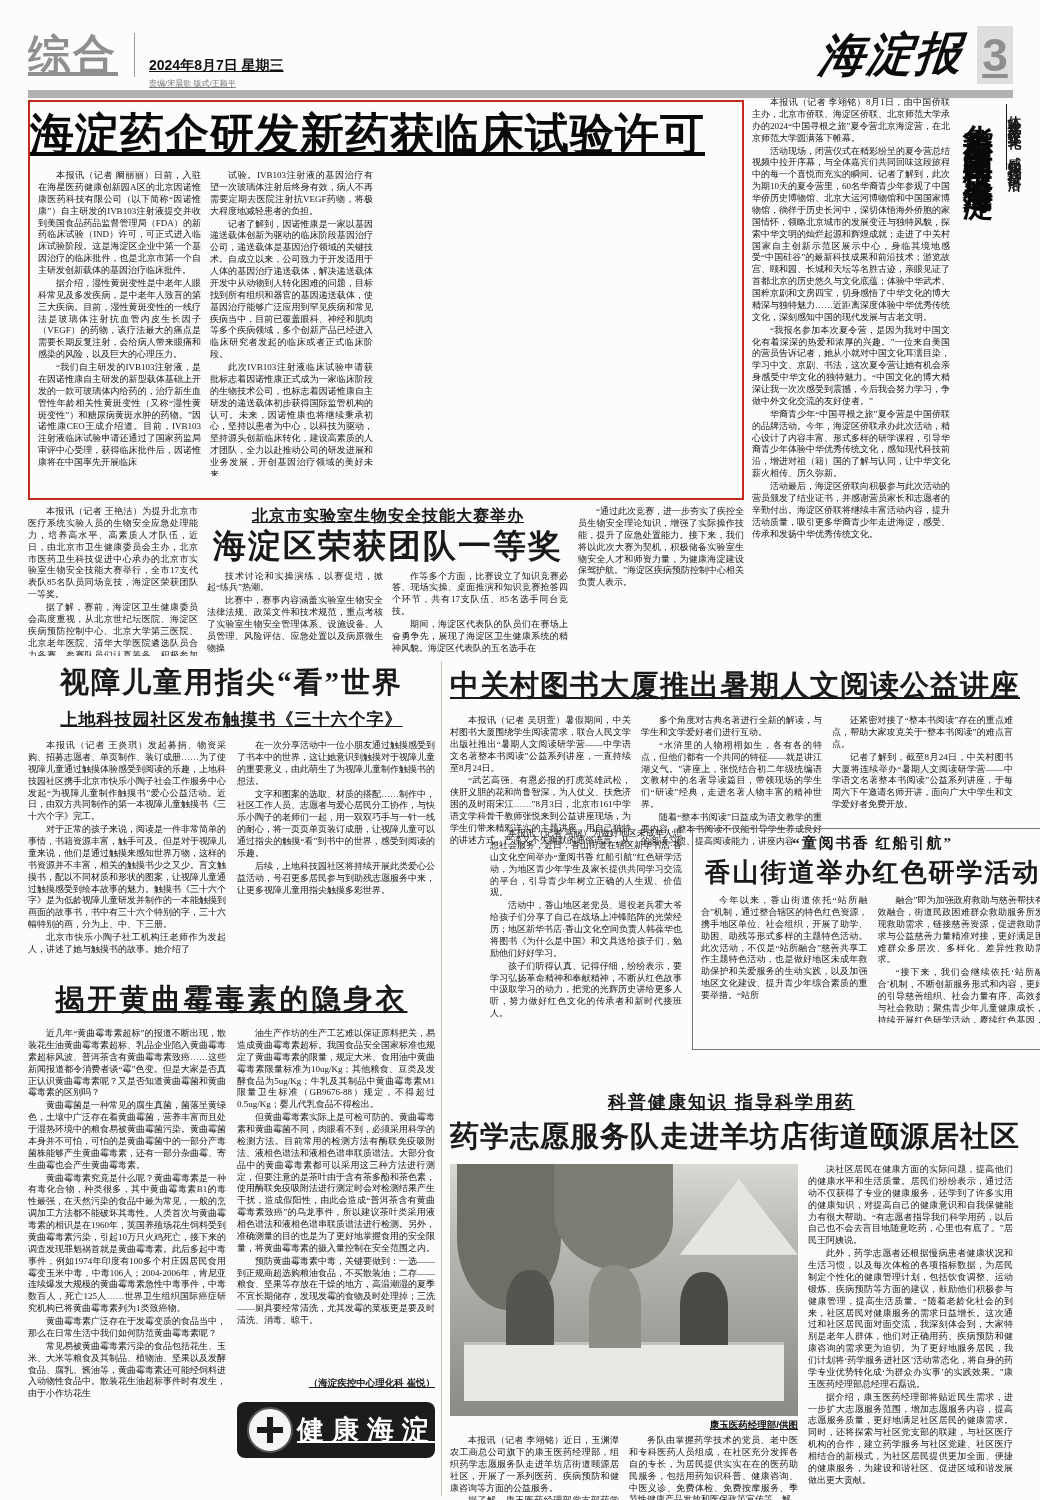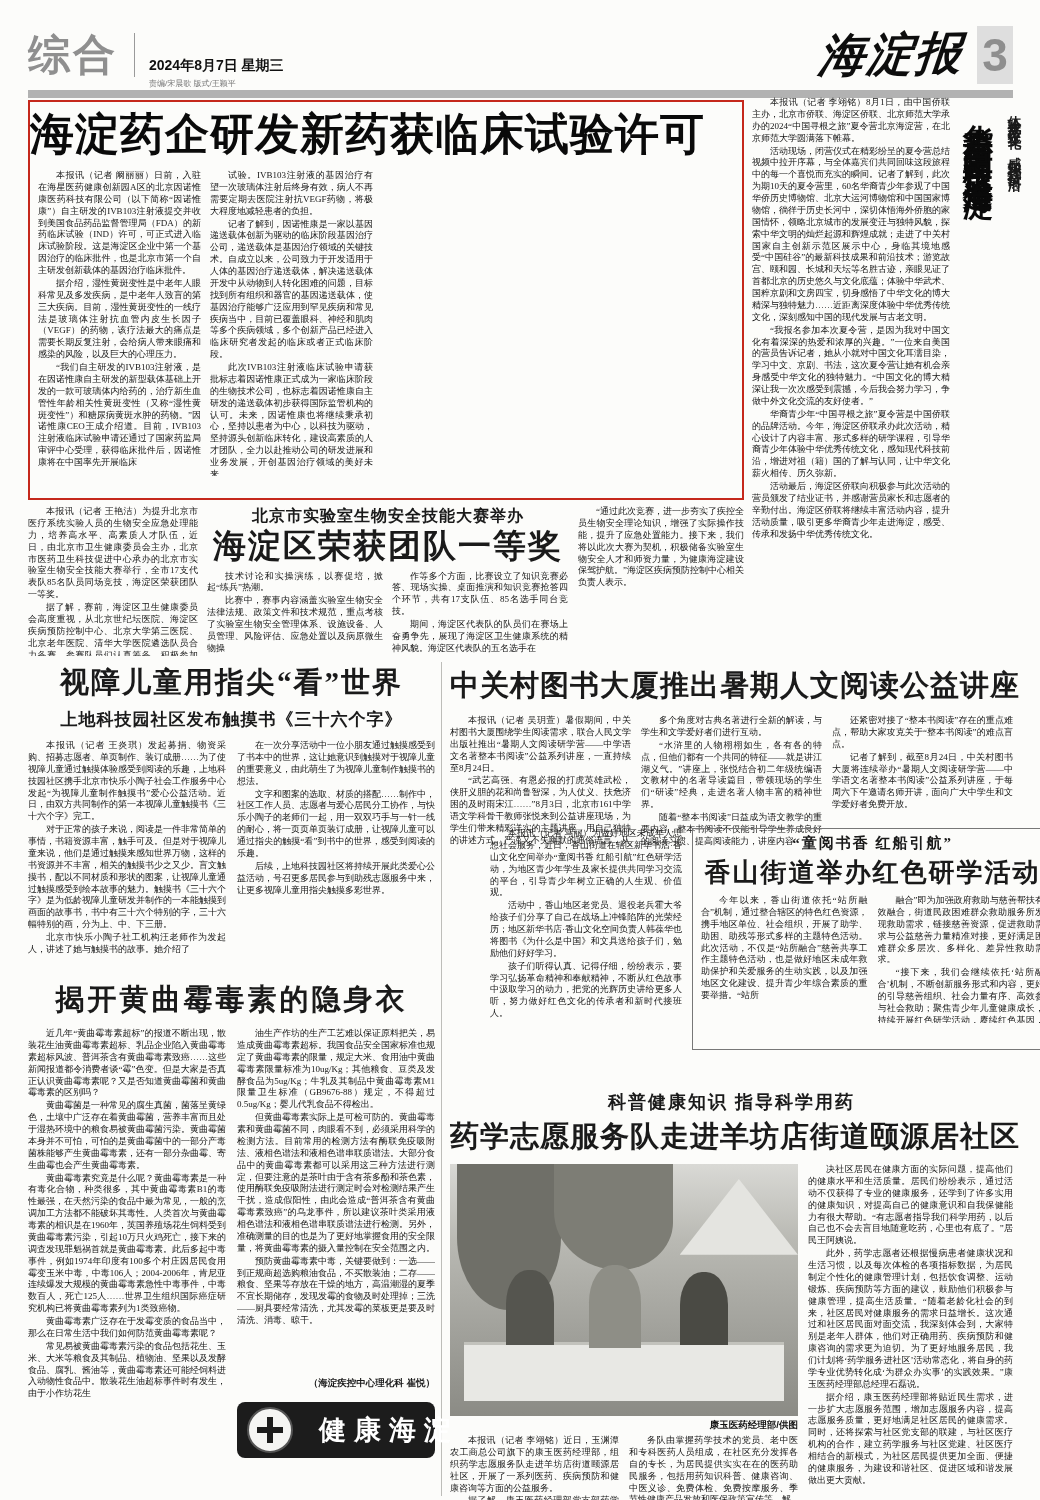--- a/index.html
+++ b/index.html
@@ -2,21 +2,21 @@
 <html><head>
 <meta charset="utf-8">
 <style>
   html,body{margin:0;padding:0;}
   body{
     width:1040px;height:1500px;position:relative;
     background:#fcfcfa;color:#1a1a1a;
     font-family:"Liberation Serif","DejaVu Serif",serif;
     overflow:hidden;
   }
-  .sans{font-family:"Liberation Sans","DejaVu Sans",sans-serif;}
+  .sans{font-family:"Liberation Sans","DejaVu Sans",sans-serif;text-decoration:underline;}
   
   .page-header{position:absolute;left:28px;top:24px;width:985px;height:62px;display:flex;align-items:center;}
   .section-name{font-size:42px;font-weight:900;color:#8f8f8f;letter-spacing:3px;line-height:1;}
   .header-div{width:1px;height:44px;background:#9a9a9a;margin:0 14px 0 16px;}
   .date-block{display:flex;flex-direction:column;justify-content:center;gap:3px;}
   .date-line{font-size:14px;font-weight:bold;color:#111;margin-top:36px;}
   .staff-line{font-size:8px;color:#777;}
   .header-spacer{flex:1;}
   .masthead{font-size:46px;font-weight:900;color:#0d0d0d;font-style:italic;transform:skewX(-6deg) rotate(-1deg);letter-spacing:2px;margin-right:14px;}
   .pageno-band{width:36px;height:58px;background:#dedede;display:flex;align-items:center;justify-content:center;}
@@ -64,21 +64,21 @@
   .touch-cols{display:flex;gap:11px;margin-top:9px;}
   .touch-col{width:198px;height:236px;}
   
   .afla-zone{position:absolute;left:28px;top:980px;width:407px;}
   .afla-headline{font-size:29px;font-weight:900;text-align:center;letter-spacing:3px;}
   .afla-cols{display:flex;gap:11px;margin-top:8px;}
   .afla-col{width:198px;}
   .afla-col1{height:468px;}
   .afla-col2-text{height:346px;}
   .afla-sig{font-size:9.5px;font-weight:bold;text-align:right;margin-top:3px;}
-  .health-logo{margin-top:12px;height:56px;background:#1c1c1c;border-radius:8px;display:flex;align-items:center;padding:0 10px;gap:26px;}
+  .health-logo{margin-top:12px;height:56px;background:#1c1c1c;border-radius:8px;display:flex;align-items:center;padding:0 10px;gap:4px;}
   .logo-emblem{width:42px;height:42px;border-radius:50%;background:#f5f5f3;position:relative;flex:none;border:2px solid #555;}
   .logo-emblem::before{content:"";position:absolute;left:18px;top:8px;width:6px;height:26px;background:#1c1c1c;}
   .logo-emblem::after{content:"";position:absolute;left:8px;top:18px;width:26px;height:6px;background:#1c1c1c;}
   .logo-text{color:#fff;font-size:27px;font-weight:900;letter-spacing:8px;white-space:nowrap;}
   
   .bk-zone{position:absolute;left:450px;top:666px;width:563px;}
   .bk-headline{font-size:29px;font-weight:900;text-align:right;white-space:nowrap;letter-spacing:1px;}
   .bk-cols{display:flex;gap:10px;margin-top:9px;}
   .bk-col{flex:1;height:146px;}
   

